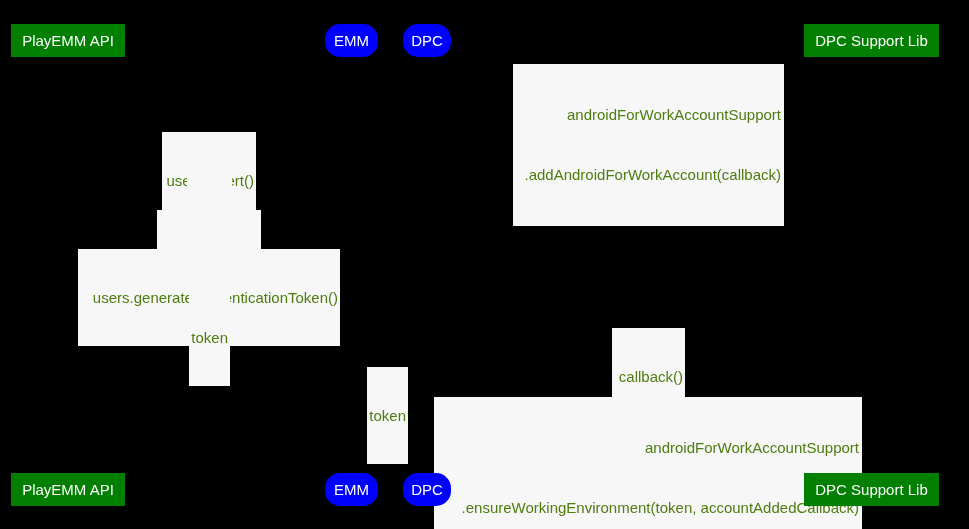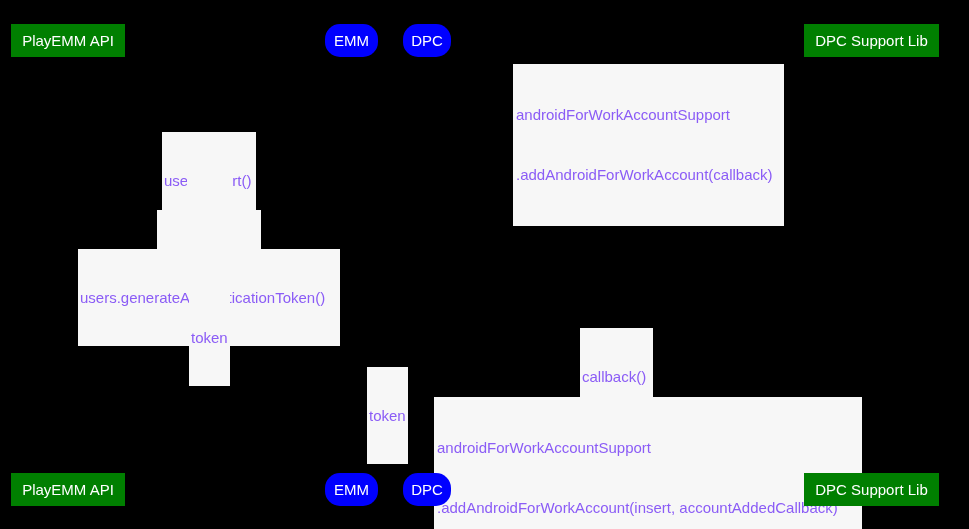--- a/index.html
+++ b/index.html
@@ -28,25 +28,25 @@
     box-sizing: border-box;
     padding: 0 24px;
     text-align: right;
   }
   .participant.green { background: #007f00; }
   .participant.blue  { background: #0000ff; border-radius: 15px; }
 
   .msg-label {
     position: absolute;
     background: #f7f7f7;
-    color: #8b5cf6;
+    color: #4d7c0f;
     font-size: 15px;
     line-height: 19px;
     white-space: pre;
-    text-align: left;
+    text-align: right;
     box-sizing: border-box;
     padding: 1px 2px;
   }
   .msg-label.two-line {
     line-height: 20px;
     padding: 1px 3px;
   }
   .msg-line {
     display: block;
   }
@@ -90,31 +90,31 @@
   </div>
 
   <div class="msg-label" style="left:78px; top:249px; width:262px;">
     <span class="msg-line">users.generateAuthenticationToken()</span>
   </div>
 
   <div class="msg-label" style="left:189px; top:289px; width:41px;">
     <span class="msg-line">token</span>
   </div>
 
-  <div class="msg-label" style="left:580px; top:328px; width:73px;">
+  <div class="msg-label" style="left:612px; top:328px; width:73px;">
     <span class="msg-line">callback()</span>
   </div>
 
   <div class="msg-label" style="left:367px; top:367px; width:41px;">
     <span class="msg-line">token</span>
   </div>
 
   <div class="msg-label two-line" style="left:434px; top:397px; width:428px;">
     <span class="msg-line">androidForWorkAccountSupport</span>
-    <span class="msg-line">.addAndroidForWorkAccount(insert, accountAddedCallback)</span>
+    <span class="msg-line">.ensureWorkingEnvironment(token, accountAddedCallback)</span>
   </div>
 
   <div class="participant green" style="left:11px; top:473px; width:114px; height:33px;">
     <span>PlayEMM API</span>
   </div>
 
   <div class="participant blue" style="left:325px; top:473px; width:53px; height:33px;">
     <span>EMM</span>
   </div>
 

